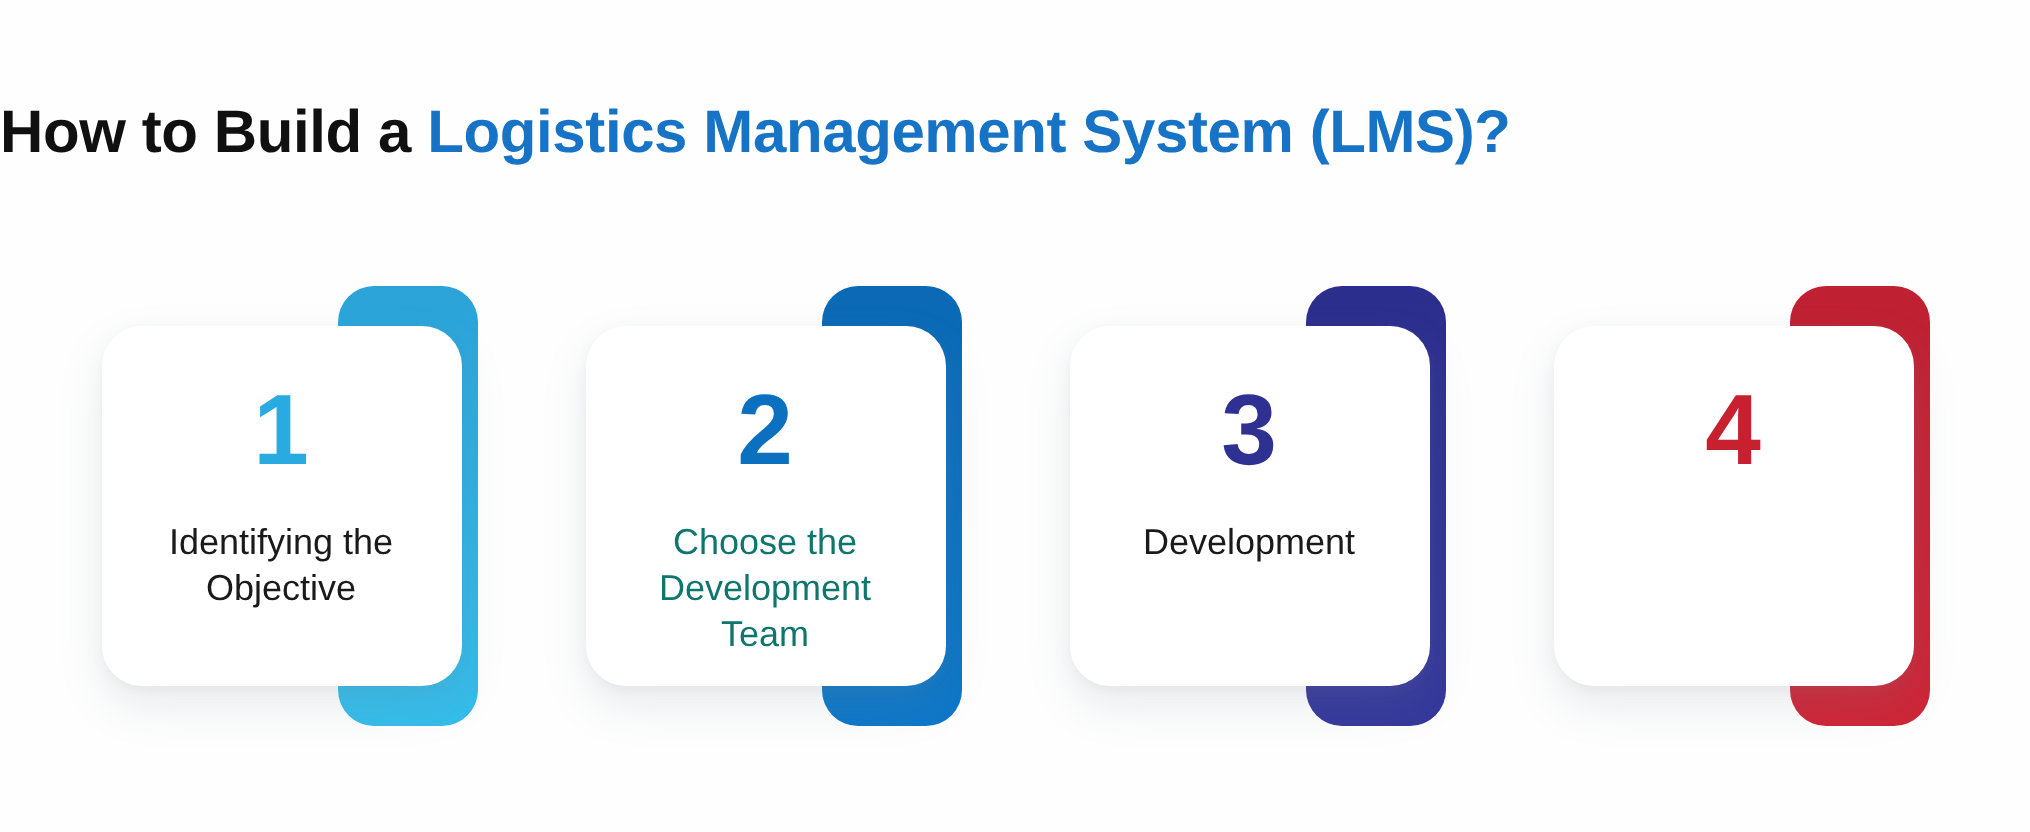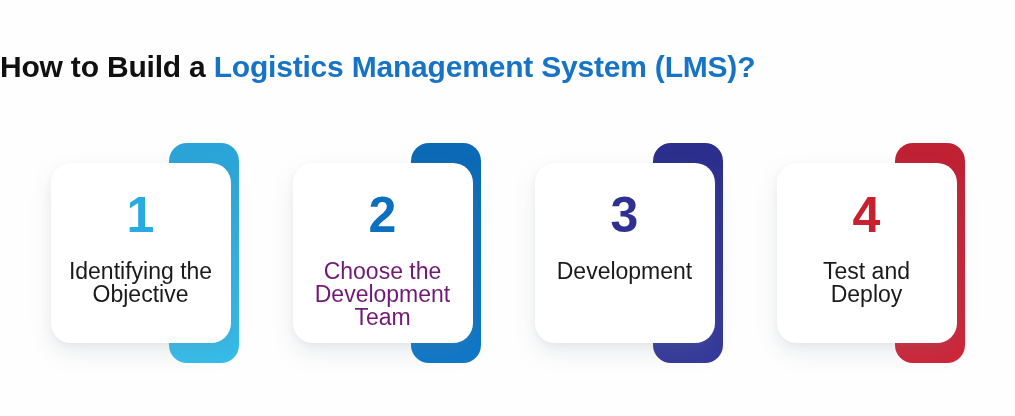--- a/index.html
+++ b/index.html
@@ -61,21 +61,21 @@
   .num {
     margin-top: 26px;
     font-size: 50px;
     line-height: 52px;
     font-weight: 700;
     color: var(--num-color);
   }
   .label {
     margin-top: 19px;
     padding: 0 14px;
-    font-size: 23px;
+    font-size: 18px;
     line-height: 23px;
     color: #1A1A1A;
     white-space: pre-line;
   }
 </style>
 </head>
 <body style="background: rgb(254, 254, 254);">
 
 <div>
   <h1 class="title" style="color: rgb(16, 16, 16);"><span>How to Build a </span><span class="hl" style="color: rgb(22, 115, 197);">Logistics Management System (LMS)?</span></h1>
@@ -87,36 +87,34 @@
       <div class="num">1</div>
       <div class="label" style="color: rgb(26, 26, 26);">Identifying the
 Objective</div>
     </div>
   </div>
 
   <div class="step" style="--accent-from: #0B69B5; --accent-to: #0D77C8; --num-color: #0A70BF;">
     <div class="accent"></div>
     <div class="card">
       <div class="num">2</div>
-      <div class="label" style="color: #701a75;">Choose the
+      <div class="label" style="color: #0f766e;">Choose the
 Development
 Team</div>
     </div>
   </div>
 
   <div class="step" style="--accent-from: #2B2E8C; --accent-to: #34389B; --num-color: #2E3192;">
     <div class="accent"></div>
     <div class="card">
       <div class="num">3</div>
       <div class="label" style="color: rgb(26, 26, 26);">Development</div>
     </div>
   </div>
 
   <div class="step" style="--accent-from: #BF2132; --accent-to: #CE2537; --num-color: #C7202F;">
     <div class="accent"></div>
     <div class="card">
       <div class="num">4</div>
-      <div class="label" style="color: rgb(26, 26, 26);">Test and
-Deploy</div>
     </div>
   </div>
 </div>
 </div>
 
 </body></html>

